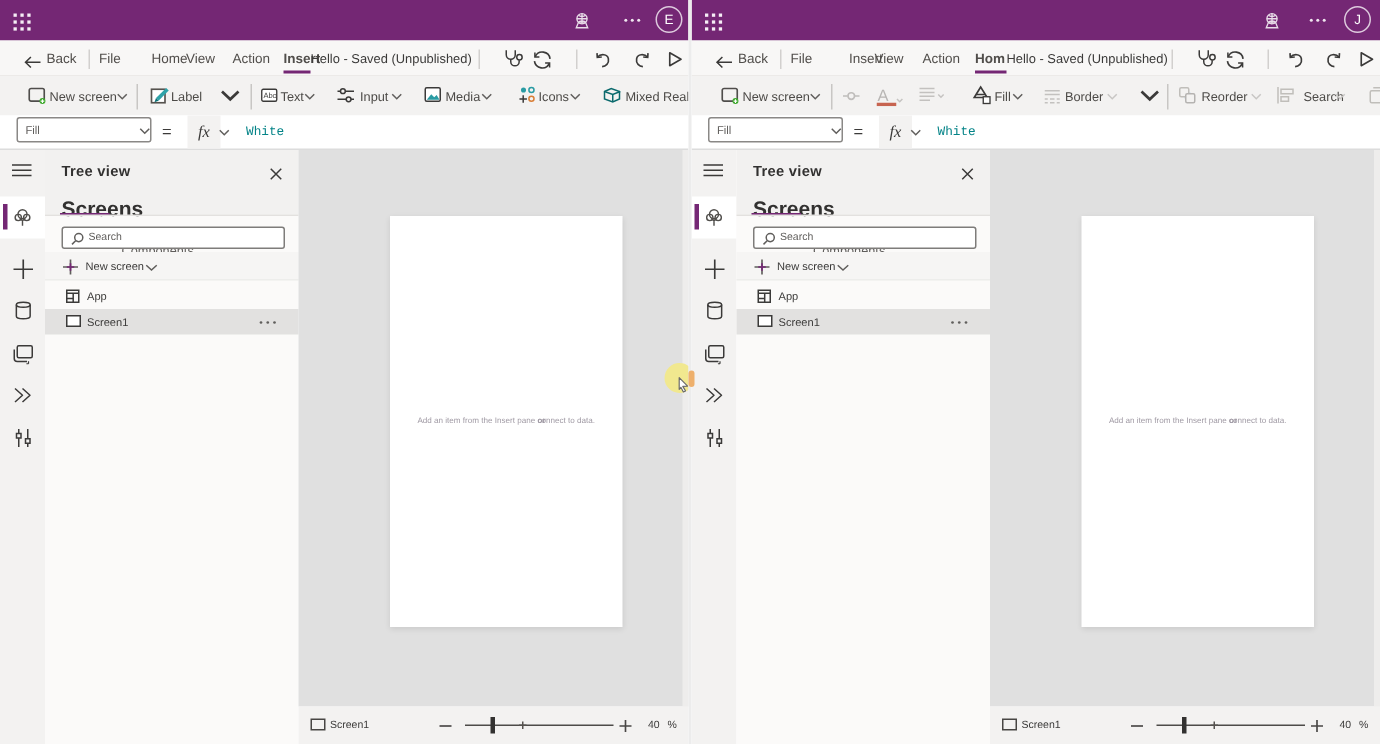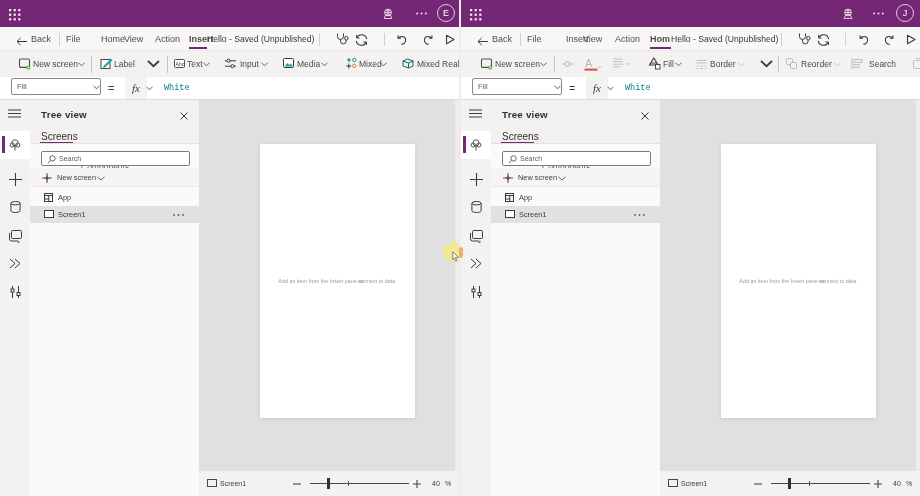--- a/index.html
+++ b/index.html
@@ -26,21 +26,21 @@
   .fxbtn i{position:absolute;left:7px;top:1px;line-height:20px;font-size:11px;color:#3b3a39;
            font-family:"Liberation Serif",serif;font-style:italic;}
   .white{left:164px;top:0;height:30px;line-height:23px;font-size:8.5px;color:#038387;
          font-family:"Liberation Mono",monospace;letter-spacing:0;}
   .rail{left:0;top:100px;width:30px;height:396px;background:#f3f2f1;}
   .railsel{left:0;top:31px;width:30px;height:28px;background:#fff;}
   .railbar{left:2px;top:36px;width:3px;height:17px;background:#742774;}
   .panel{left:30px;top:100px;width:169px;height:396px;background:#fbfaf9;}
   .phead{left:0;top:0;width:169px;height:43px;background:#f2f1f0;}
   .ptitle{left:11px;top:9px;font-size:9.8px;font-weight:600;color:#323130;letter-spacing:0.2px;}
-  .ptabs1{left:11px;top:31px;font-size:10px;font-weight:normal;color:#323130;}
+  .ptabs1{left:11px;top:31px;font-size:14px;font-weight:bold;color:#323130;}
   .ptabs2{left:51px;top:31px;font-size:8.5px;color:#605e5c;margin-top:31px;}
   .ptabline{left:10px;top:42px;width:33px;height:2px;background:#742774;}
   .ptabborder{left:0;top:43px;width:169px;height:1px;background:#e3e1df;}
   .searchbox{left:11px;top:51px;width:149px;height:15px;border:1px solid #7e7c7a;border-radius:2px;background:#fff;}
   .searchbox i{font-style:normal;position:absolute;left:17px;top:0px;line-height:13px;font-size:7px;color:#605e5c;}
   .newrow{left:0;top:68px;width:169px;height:19px;background:#f6f5f4;border-bottom:1px solid #ededeb;}
   .newrow i{font-style:normal;position:absolute;left:27px;top:0;line-height:20px;font-size:7.4px;color:#3b3a39;}
   .trow{left:0;width:169px;height:17px;}
   .trow i{font-style:normal;position:absolute;left:28px;top:0;line-height:17px;font-size:7.4px;color:#3b3a39;}
   .sel{background:#e2e1e0;}
@@ -169,21 +169,21 @@
     <span style="left:297px">Media</span>
     <svg style="left:321px;top:11px;position:absolute" width="7" height="5" fill="none" stroke="#605e5c" stroke-width="1">
         <path d="M0.5 0.8L3.5 3.8L6.5 0.8"></path>
       </svg>
     <svg style="left:345px;top:7px;position:absolute" width="12" height="11">
       <circle cx="4" cy="2" r="1.7" fill="#299ba3"></circle>
         <circle cx="9.3" cy="2" r="1.7" fill="none" stroke="#299ba3" stroke-width="1"></circle>
       <circle cx="9.3" cy="7.8" r="1.7" fill="none" stroke="#d97e36" stroke-width="1"></circle>
       <path d="M3.8 5.5v5M1.3 8h5" stroke="#3b3a39" stroke-width="1" fill="none"></path>
     </svg>
-    <span style="left:359px">Mixed</span>
+    <span style="left:359px">Icons</span>
     <svg style="left:380px;top:11px;position:absolute" width="7" height="5" fill="none" stroke="#605e5c" stroke-width="1">
         <path d="M0.5 0.8L3.5 3.8L6.5 0.8"></path>
       </svg>
     <svg style="left:402px;top:7px;position:absolute" width="12" height="11">
       <path d="M1 3l4.5-2l5.5 2v5l-4.5 2L1 8z" fill="none" stroke="#0b6a6d" stroke-width="1"></path>
       <path d="M1 3l5.5 2l5-2M6.5 5v5" fill="none" stroke="#0b6a6d" stroke-width="1"></path>
     </svg>
     <span style="left:417px">Mixed Reali</span>
   </div>
 

